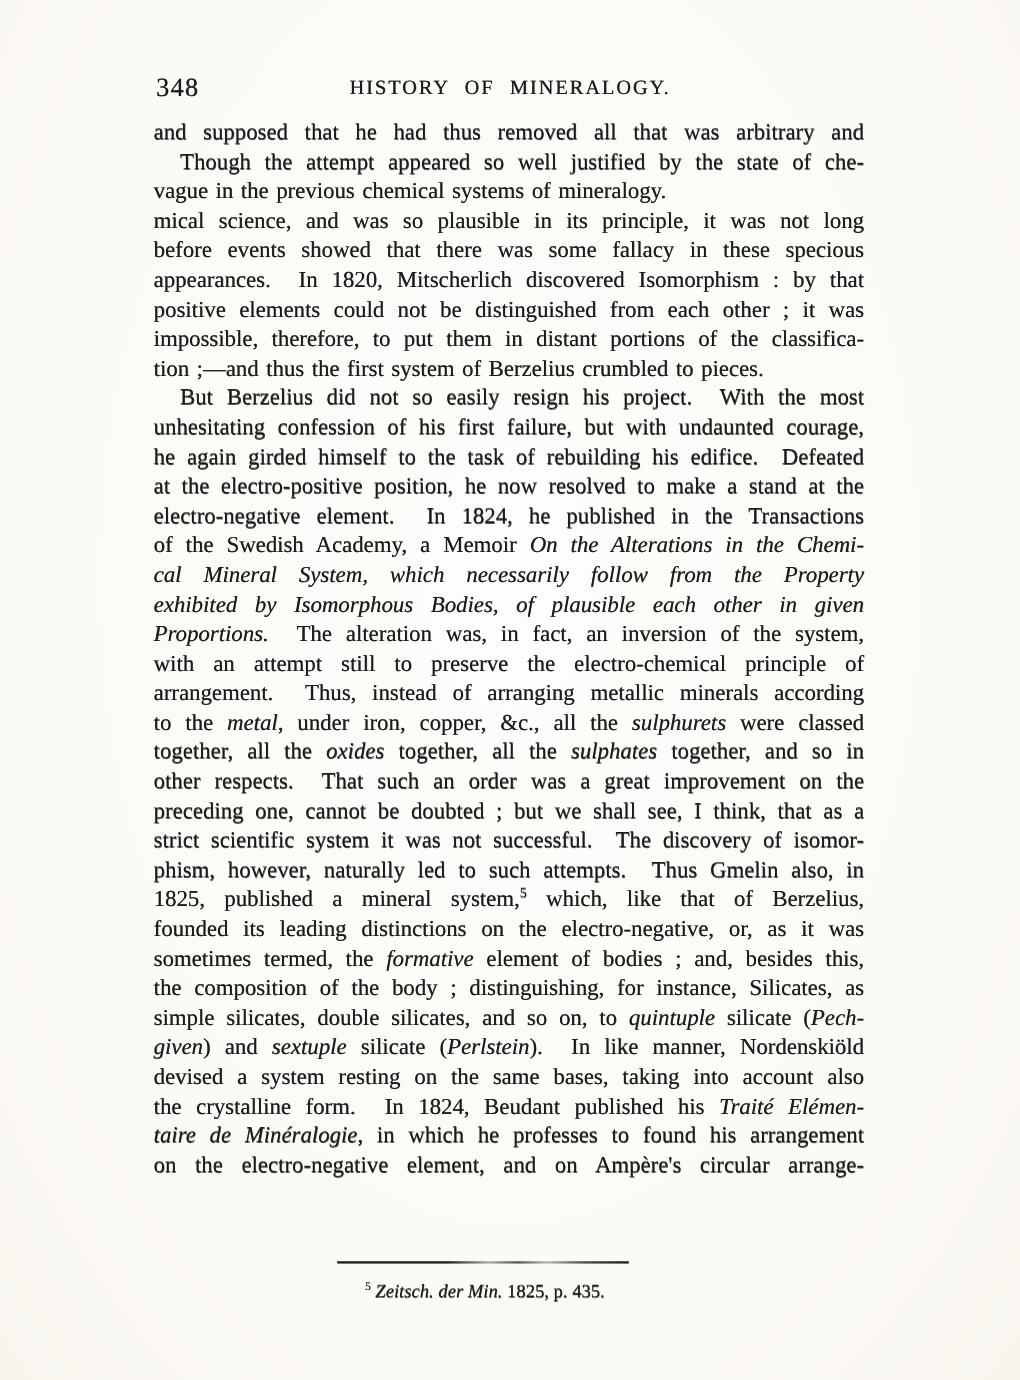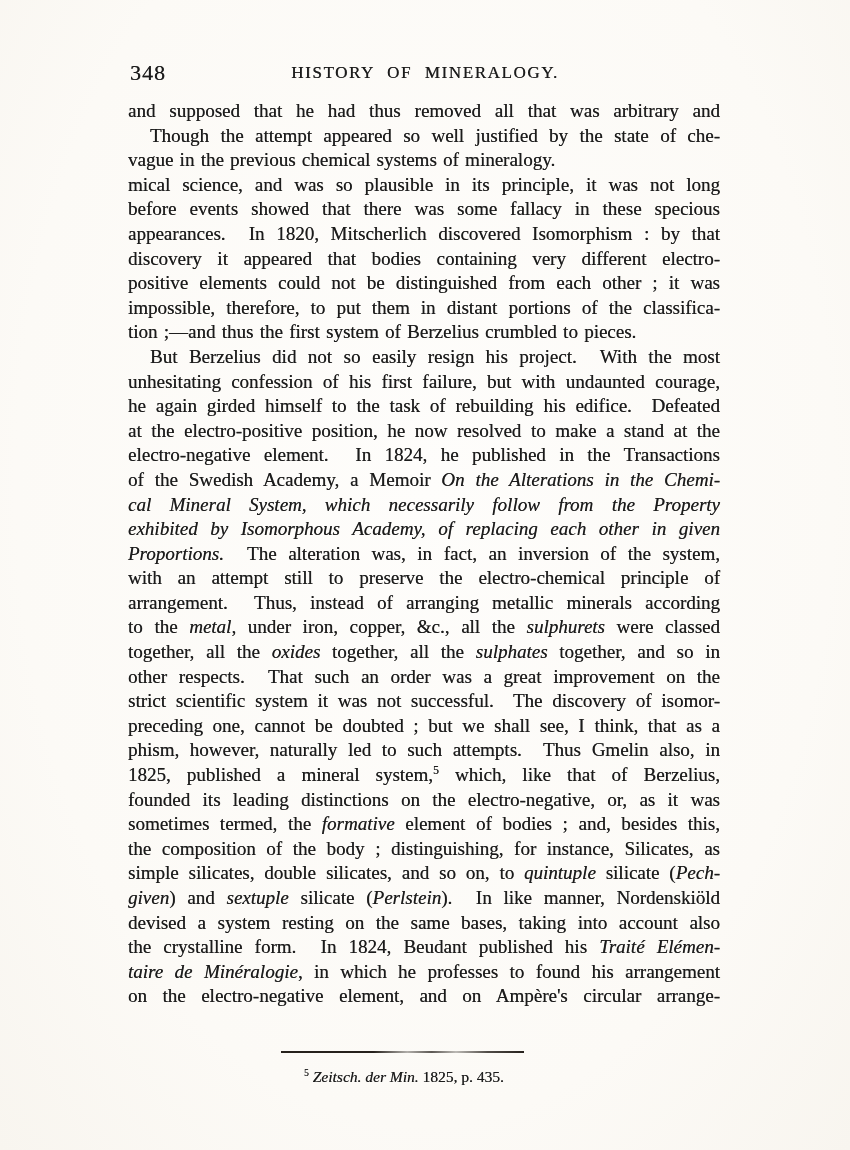--- a/index.html
+++ b/index.html
@@ -51,40 +51,39 @@
 <div class="page">
   <div class="pagenum">348</div>
   <div class="runtitle">HISTORY  OF  MINERALOGY.</div>
   <div class="body" id="body-lines">
       <div class="line j"><span>and supposed that he had thus removed all that was arbitrary and</span></div>
       <div class="line j ind"><span>Though the attempt appeared so well justified by the state of che-</span></div>
       <div class="line"><span>vague in the previous chemical systems of mineralogy.</span></div>
       <div class="line j"><span>mical science, and was so plausible in its principle, it was not long</span></div>
       <div class="line j"><span>before events showed that there was some fallacy in these specious</span></div>
       <div class="line j"><span>appearances. &nbsp;In 1820, Mitscherlich discovered Isomorphism : by that</span></div>
-      <div class="line j"><span>discovery it appeared that bodies containing very different electro-</span></div>
       <div class="line j"><span>positive elements could not be distinguished from each other ; it was</span></div>
       <div class="line j"><span>impossible, therefore, to put them in distant portions of the classifica-</span></div>
       <div class="line"><span>tion ;—and thus the first system of Berzelius crumbled to pieces.</span></div>
       <div class="line j ind"><span>But Berzelius did not so easily resign his project. &nbsp;With the most</span></div>
       <div class="line j"><span>unhesitating confession of his first failure, but with undaunted courage,</span></div>
       <div class="line j"><span>he again girded himself to the task of rebuilding his edifice. &nbsp;Defeated</span></div>
       <div class="line j"><span>at the electro-positive position, he now resolved to make a stand at the</span></div>
       <div class="line j"><span>electro-negative element. &nbsp;In 1824, he published in the Transactions</span></div>
       <div class="line j"><span>of the Swedish Academy, a Memoir </span><span class="it">On the Alterations in the Chemi-</span></div>
       <div class="line j"><span class="it">cal Mineral System, which necessarily follow from the Property</span></div>
-      <div class="line j"><span class="it">exhibited by Isomorphous Academy, of replacing each other in given</span></div>
+      <div class="line j"><span class="it">exhibited by Isomorphous Bodies, of plausible each other in given</span></div>
       <div class="line j"><span class="it">Proportions.</span><span> &nbsp;The alteration was, in fact, an inversion of the system,</span></div>
       <div class="line j"><span>with an attempt still to preserve the electro-chemical principle of</span></div>
       <div class="line j"><span>arrangement. &nbsp;Thus, instead of arranging metallic minerals according</span></div>
       <div class="line j"><span>to the </span><span class="it">metal</span><span>, under iron, copper, &amp;c., all the </span><span class="it">sulphurets</span><span> were classed</span></div>
       <div class="line j"><span>together, all the </span><span class="it">oxides</span><span> together, all the </span><span class="it">sulphates</span><span> together, and so in</span></div>
       <div class="line j"><span>other respects. &nbsp;That such an order was a great improvement on the</span></div>
+      <div class="line j"><span>preceding one, cannot be doubted ; but we shall see, I think, that as a</span></div>
       <div class="line j"><span>strict scientific system it was not successful. &nbsp;The discovery of isomor-</span></div>
-      <div class="line j"><span>preceding one, cannot be doubted ; but we shall see, I think, that as a</span></div>
       <div class="line j"><span>phism, however, naturally led to such attempts. &nbsp;Thus Gmelin also, in</span></div>
       <div class="line j"><span>1825, published a mineral system,</span><span class="sup">5</span><span> which, like that of Berzelius,</span></div>
       <div class="line j"><span>founded its leading distinctions on the electro-negative, or, as it was</span></div>
       <div class="line j"><span>sometimes termed, the </span><span class="it">formative</span><span> element of bodies ; and, besides this,</span></div>
       <div class="line j"><span>the composition of the body ; distinguishing, for instance, Silicates, as</span></div>
       <div class="line j"><span>simple silicates, double silicates, and so on, to </span><span class="it">quintuple</span><span> silicate (</span><span class="it">Pech-</span></div>
       <div class="line j"><span class="it">given</span><span>) and </span><span class="it">sextuple</span><span> silicate (</span><span class="it">Perlstein</span><span>). &nbsp;In like manner, Nordenskiöld</span></div>
       <div class="line j"><span>devised a system resting on the same bases, taking into account also</span></div>
       <div class="line j"><span>the crystalline form. &nbsp;In 1824, Beudant published his </span><span class="it">Traité Elémen-</span></div>
       <div class="line j"><span class="it">taire de Minéralogie</span><span>, in which he professes to found his arrangement</span></div>

